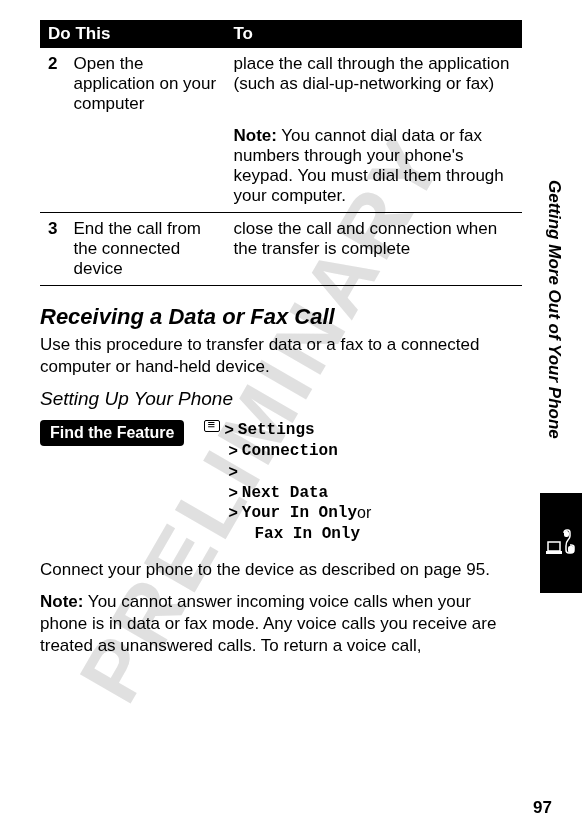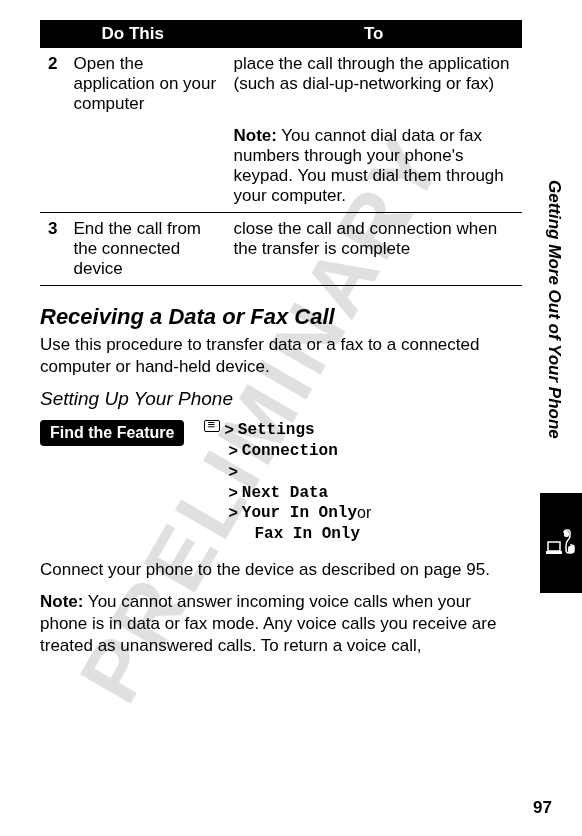--- a/index.html
+++ b/index.html
@@ -55,21 +55,21 @@
     }
     .side-tab svg { fill: white; }
     table {
       width: 100%;
       border-collapse: collapse;
       font-size: 17px;
     }
     thead th {
       background: black;
       color: white;
-      text-align: center;
+      text-align: left;
       padding: 4px 8px;
       font-weight: bold;
     }
     tbody td {
       padding: 6px 8px;
       vertical-align: top;
       border-bottom: 1px solid #000;
     }
     tbody tr.no-border td {
       border-bottom: none;

